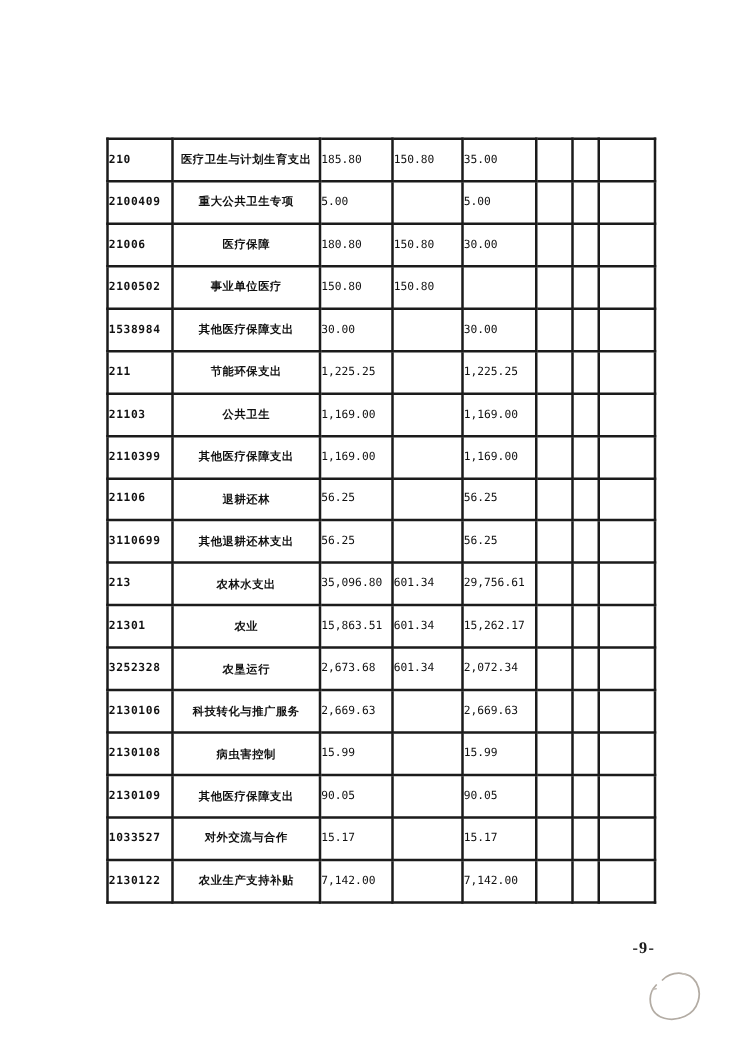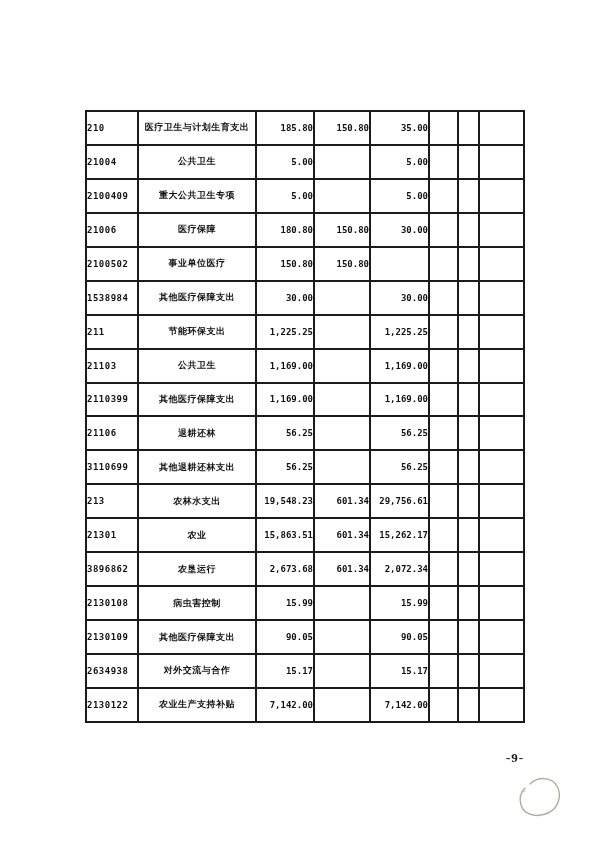--- a/index.html
+++ b/index.html
@@ -41,23 +41,22 @@
     font-size: 8.5px;
   }
   td.cell-name {
     padding-left: 7px;
     font-weight: 700;
     font-size: 9.5px;
     letter-spacing: 0.5px;
     text-align: center;
   }
   td.cell-num {
-    text-align: right;
     padding-right: 9px;
-    font-weight: 700;
+    font-weight: 400;
     font-family: "DejaVu Sans Mono", monospace;
     font-size: 8.5px;
   }
   td.cell-blank {
     background: #ffffff;
   }
   .page-number {
     position: absolute;
     left: 497px;
     top: 750px;
@@ -98,30 +97,20 @@
           <td class="cell-code">210</td>
           <td class="cell-name">医疗卫生与计划生育支出</td>
           <td class="cell-num">185.80</td>
           <td class="cell-num">150.80</td>
           <td class="cell-num">35.00</td>
           <td class="cell-blank"></td>
           <td class="cell-blank"></td>
           <td class="cell-blank"></td>
         </tr>
         <tr>
-          <td class="cell-code">21004</td>
-          <td class="cell-name">公共卫生</td>
-          <td class="cell-num">5.00</td>
-          <td class="cell-num"></td>
-          <td class="cell-num">5.00</td>
-          <td class="cell-blank"></td>
-          <td class="cell-blank"></td>
-          <td class="cell-blank"></td>
-        </tr>
-        <tr>
           <td class="cell-code">2100409</td>
           <td class="cell-name">重大公共卫生专项</td>
           <td class="cell-num">5.00</td>
           <td class="cell-num"></td>
           <td class="cell-num">5.00</td>
           <td class="cell-blank"></td>
           <td class="cell-blank"></td>
           <td class="cell-blank"></td>
         </tr>
         <tr>
@@ -200,69 +189,79 @@
           <td class="cell-num">56.25</td>
           <td class="cell-num"></td>
           <td class="cell-num">56.25</td>
           <td class="cell-blank"></td>
           <td class="cell-blank"></td>
           <td class="cell-blank"></td>
         </tr>
         <tr>
           <td class="cell-code">213</td>
           <td class="cell-name">农林水支出</td>
-          <td class="cell-num">19,548.23</td>
+          <td class="cell-num">35,096.80</td>
           <td class="cell-num">601.34</td>
           <td class="cell-num">29,756.61</td>
           <td class="cell-blank"></td>
           <td class="cell-blank"></td>
           <td class="cell-blank"></td>
         </tr>
         <tr>
           <td class="cell-code">21301</td>
           <td class="cell-name">农业</td>
           <td class="cell-num">15,863.51</td>
           <td class="cell-num">601.34</td>
           <td class="cell-num">15,262.17</td>
           <td class="cell-blank"></td>
           <td class="cell-blank"></td>
           <td class="cell-blank"></td>
         </tr>
         <tr>
-          <td class="cell-code">3896862</td>
+          <td class="cell-code">3252328</td>
           <td class="cell-name">农垦运行</td>
           <td class="cell-num">2,673.68</td>
           <td class="cell-num">601.34</td>
           <td class="cell-num">2,072.34</td>
           <td class="cell-blank"></td>
           <td class="cell-blank"></td>
           <td class="cell-blank"></td>
         </tr>
         <tr>
+          <td class="cell-code">2130106</td>
+          <td class="cell-name">科技转化与推广服务</td>
+          <td class="cell-num">2,669.63</td>
+          <td class="cell-num"></td>
+          <td class="cell-num">2,669.63</td>
+          <td class="cell-blank"></td>
+          <td class="cell-blank"></td>
+          <td class="cell-blank"></td>
+        </tr>
+        <tr>
           <td class="cell-code">2130108</td>
           <td class="cell-name">病虫害控制</td>
           <td class="cell-num">15.99</td>
           <td class="cell-num"></td>
           <td class="cell-num">15.99</td>
           <td class="cell-blank"></td>
           <td class="cell-blank"></td>
           <td class="cell-blank"></td>
         </tr>
         <tr>
           <td class="cell-code">2130109</td>
           <td class="cell-name">其他医疗保障支出</td>
           <td class="cell-num">90.05</td>
           <td class="cell-num"></td>
           <td class="cell-num">90.05</td>
           <td class="cell-blank"></td>
           <td class="cell-blank"></td>
           <td class="cell-blank"></td>
         </tr>
         <tr>
-          <td class="cell-code">2634938</td>
+          <td class="cell-code">1033527</td>
           <td class="cell-name">对外交流与合作</td>
           <td class="cell-num">15.17</td>
           <td class="cell-num"></td>
           <td class="cell-num">15.17</td>
           <td class="cell-blank"></td>
           <td class="cell-blank"></td>
           <td class="cell-blank"></td>
         </tr>
         <tr>
           <td class="cell-code">2130122</td>

